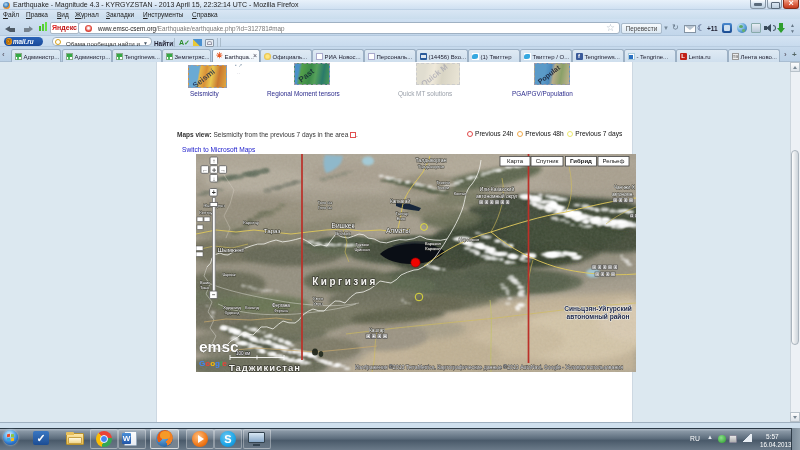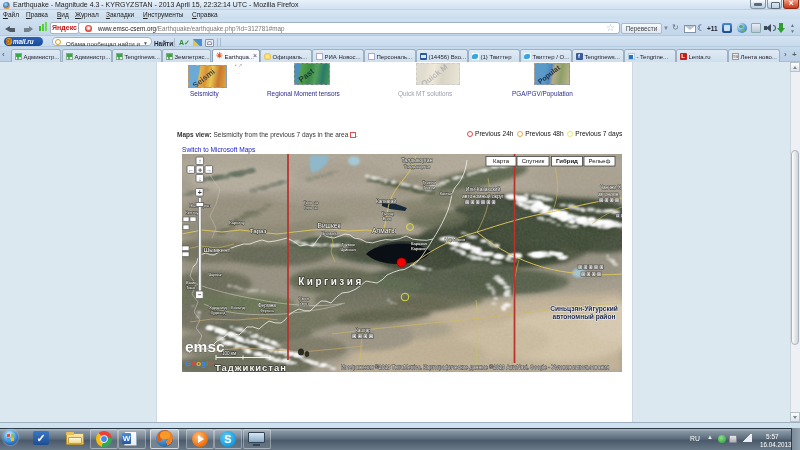--- a/index.html
+++ b/index.html
@@ -47,21 +47,21 @@
 #content{position:absolute;left:156px;top:0;width:477px;height:360px;background:#fff;border-left:1px solid #cdd8e2;border-right:1px solid #cdd8e2}
 #vscroll{position:absolute;left:790px;top:0;width:10px;height:360px;background:#edf1f5;border-left:1px solid #cdd6dd}
 #vthumb{position:absolute;left:791px;top:88px;width:8px;height:195px;background:linear-gradient(90deg,#fdfdfd,#cdd4da);border:1px solid #aab4bd;border-radius:4px}
 .thumblabel{position:absolute;font-size:6.4px;color:#2b2b8c;white-space:nowrap}
 .mapthumb{position:absolute;top:2px;border:1px dashed #99a;overflow:hidden}
 .diag{position:absolute;font-weight:bold;color:#1a2a4a;transform:rotate(-38deg);opacity:.8}
 #mapsview{position:absolute;left:20px;top:69px;font-size:6.5px;color:#333}
 #legend{position:absolute;left:310px;top:68px;font-size:6.6px;color:#111}
 .circ{display:inline-block;width:6px;height:6px;border-radius:50%;margin-right:2px;vertical-align:-1px}
 #switchlink{position:absolute;left:25px;top:84px;font-size:6.6px;color:#2222cc}
-#bigmap{position:absolute;left:25px;top:92px;width:452px;height:218px}
+#bigmap{position:absolute;left:39px;top:92px;width:452px;height:218px}
 
 #botframe{left:0;top:422px;width:800px;height:6px;background:#cfe0ee;border-top:1px solid #9fb0c0}
 #taskbar{left:0;top:428px;width:800px;height:22px;background:linear-gradient(#aab6c2 0%,#8795a3 12%,#5d6d7d 45%,#4a5a6a 55%,#6b7a89 100%);border-top:1px solid #2a3844}
 #tray{position:absolute;right:10px;top:0;height:22px;color:#fff;font-size:6.3px}
 </style></head>
 <body>
 <div class="abs" id="titlebar"></div>
 <div class="abs" style="left:3px;top:1.5px;width:7px;height:7px;border-radius:50%;background:radial-gradient(circle at 40% 35%,#9ecbeb 10%,#3a7ab8 45%,#f59a28 60%,#e06a10 90%)"></div>
 <div class="abs" id="titletext">Earthquake - Magnitude 4.3 - KYRGYZSTAN - 2013 April 15, 22:32:14 UTC - Mozilla Firefox</div>
 <div class="abs winbtn" id="btnmin"></div>

